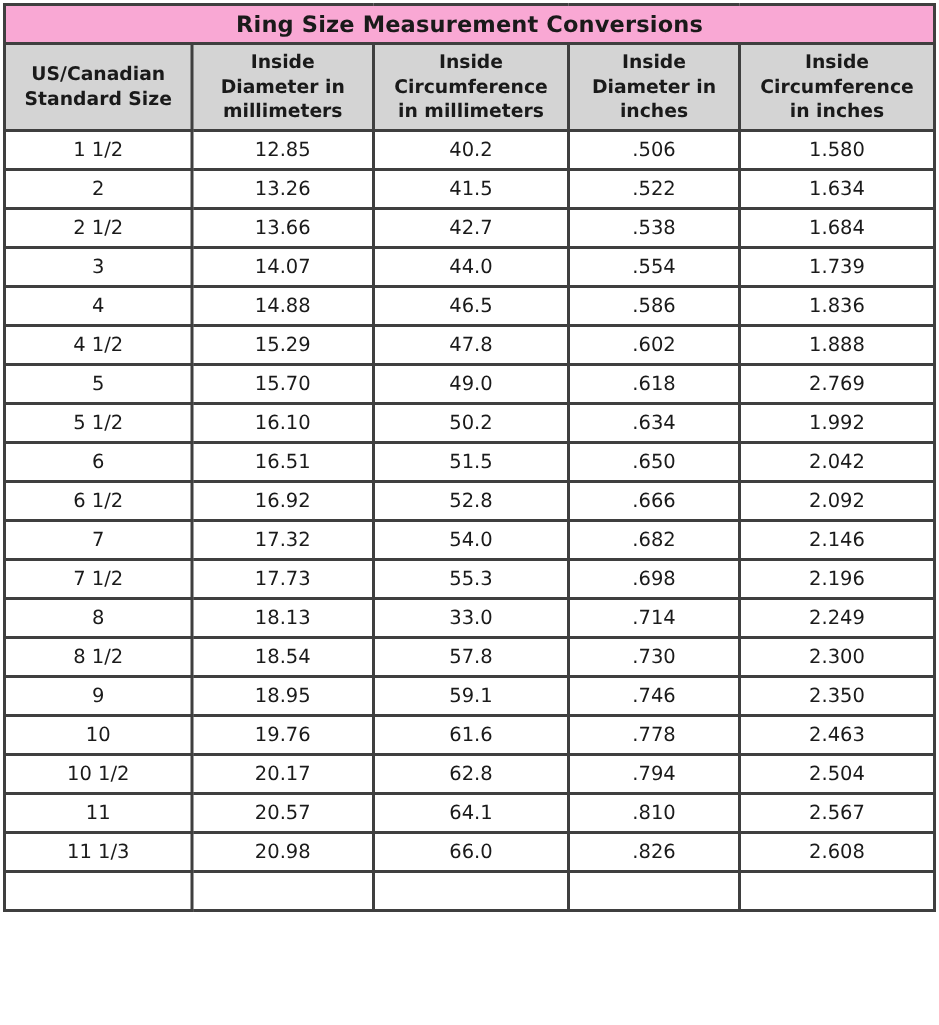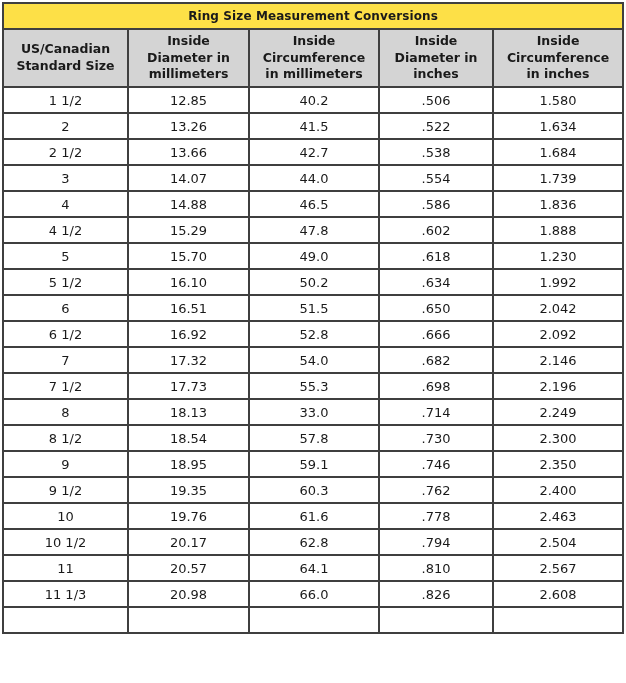--- a/index.html
+++ b/index.html
@@ -18,23 +18,23 @@
     border-collapse: collapse;
     table-layout: fixed;
   }
   table.conv-table td, table.conv-table th {
     border: 2px solid #3f3f3f;
     text-align: center;
     vertical-align: middle;
     color: #1a1a1a;
   }
   td.title-cell {
-    background: #fde047;
+    background: #f9a8d4;
     height: 26px;
-    font-size: 12px;
+    font-size: 15px;
     font-weight: bold;
     color: #1b3c94;
     letter-spacing: 0.1px;
   }
   th.col-header {
     background: #d4d4d4;
     height: 58px;
     font-size: 12.5px;
     font-weight: bold;
     line-height: 1.35;
@@ -117,21 +117,21 @@
           <td class="data-cell">15.29</td>
           <td class="data-cell">47.8</td>
           <td class="data-cell">.602</td>
           <td class="data-cell">1.888</td>
         </tr>
         <tr>
           <td class="data-cell">5</td>
           <td class="data-cell">15.70</td>
           <td class="data-cell">49.0</td>
           <td class="data-cell">.618</td>
-          <td class="data-cell">1.230</td>
+          <td class="data-cell">2.769</td>
         </tr>
         <tr>
           <td class="data-cell">5 1/2</td>
           <td class="data-cell">16.10</td>
           <td class="data-cell">50.2</td>
           <td class="data-cell">.634</td>
           <td class="data-cell">1.992</td>
         </tr>
         <tr>
           <td class="data-cell">6</td>
@@ -176,27 +176,20 @@
           <td class="data-cell">2.300</td>
         </tr>
         <tr>
           <td class="data-cell">9</td>
           <td class="data-cell">18.95</td>
           <td class="data-cell">59.1</td>
           <td class="data-cell">.746</td>
           <td class="data-cell">2.350</td>
         </tr>
         <tr>
-          <td class="data-cell">9 1/2</td>
-          <td class="data-cell">19.35</td>
-          <td class="data-cell">60.3</td>
-          <td class="data-cell">.762</td>
-          <td class="data-cell">2.400</td>
-        </tr>
-        <tr>
           <td class="data-cell">10</td>
           <td class="data-cell">19.76</td>
           <td class="data-cell">61.6</td>
           <td class="data-cell">.778</td>
           <td class="data-cell">2.463</td>
         </tr>
         <tr>
           <td class="data-cell">10 1/2</td>
           <td class="data-cell">20.17</td>
           <td class="data-cell">62.8</td>

